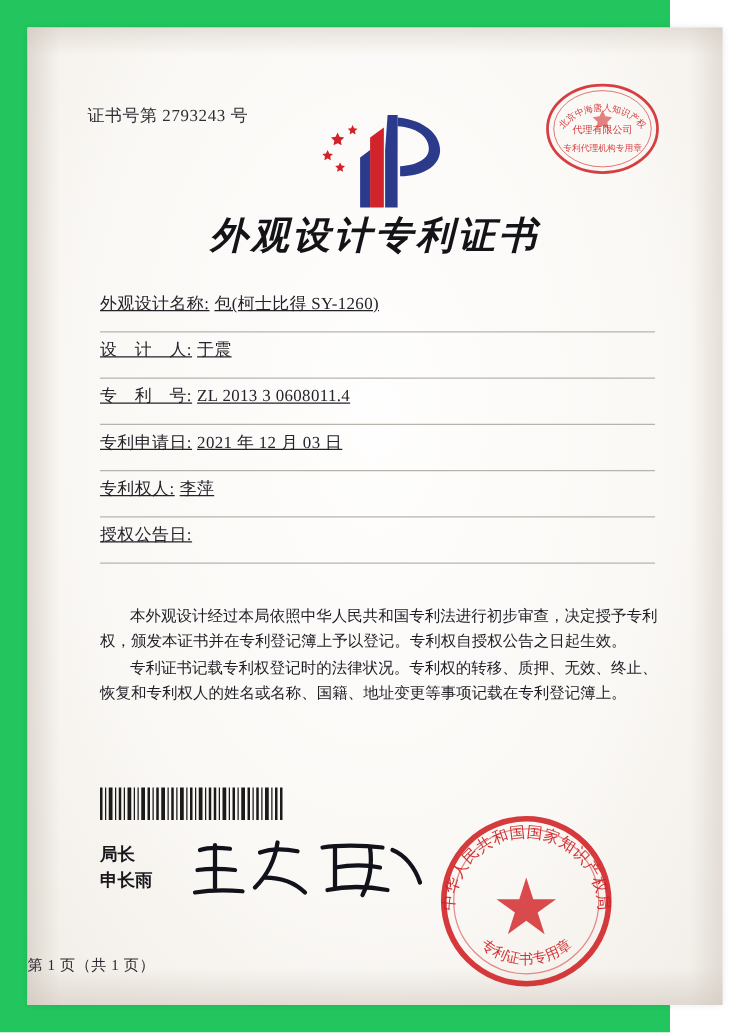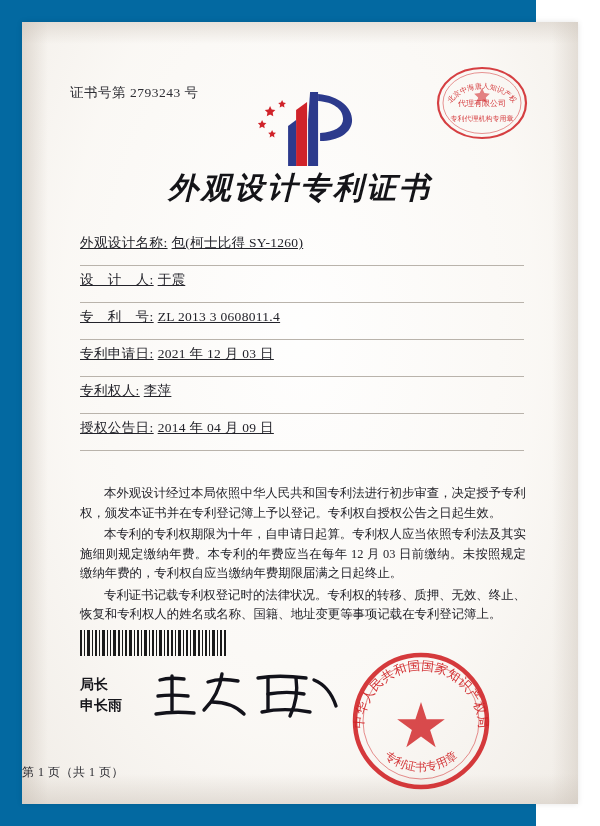--- a/index.html
+++ b/index.html
@@ -10,21 +10,21 @@
   body {
     width: 600px;
     height: 826px;
     font-family: "Liberation Serif", "DejaVu Serif", serif;
     overflow: hidden;
   }
   .page {
     position: relative;
     width: 536px;
     height: 826px;
-    background: #0369a1;
+    background: #22c55e;
   }
   
   .sheet {
     position: absolute;
     left: 22px;
     top: 22px;
     width: 556px;
     height: 782px;
     background: #fbf9f6;
     box-shadow: 0 0 6px rgba(0,0,0,0.10);
@@ -282,29 +282,27 @@
       <div class="field-rule" style="top:142px;"></div>
 
       <div class="field-row">
         <span class="field-label">专利权人:</span>
         <span class="field-value">李萍</span>
       </div>
       <div class="field-rule" style="top:179px;"></div>
 
       <div class="field-row">
         <span class="field-label">授权公告日:</span>
-        <span class="field-value">2014 年 04 月 09 日</span>
       </div>
       <div class="field-rule" style="top:216px;"></div>
 
     </div>
 
     <div class="body-text">
       <p>本外观设计经过本局依照中华人民共和国专利法进行初步审查，决定授予专利权，颁发本证书并在专利登记簿上予以登记。专利权自授权公告之日起生效。</p>
-      <p>本专利的专利权期限为十年，自申请日起算。专利权人应当依照专利法及其实施细则规定缴纳年费。本专利的年费应当在每年 12 月 03 日前缴纳。未按照规定缴纳年费的，专利权自应当缴纳年费期限届满之日起终止。</p>
       <p>专利证书记载专利权登记时的法律状况。专利权的转移、质押、无效、终止、恢复和专利权人的姓名或名称、国籍、地址变更等事项记载在专利登记簿上。</p>
     </div>
 
     <div class="barcode">
       <svg viewBox="0 0 148 26" width="148" height="26">
         <g fill="#1a1a1a">
           <rect x="0" y="0" width="2" height="26"></rect>
             <rect x="4" y="0" width="1" height="26"></rect>
           <rect x="7" y="0" width="3" height="26"></rect>
             <rect x="12" y="0" width="1" height="26"></rect>

